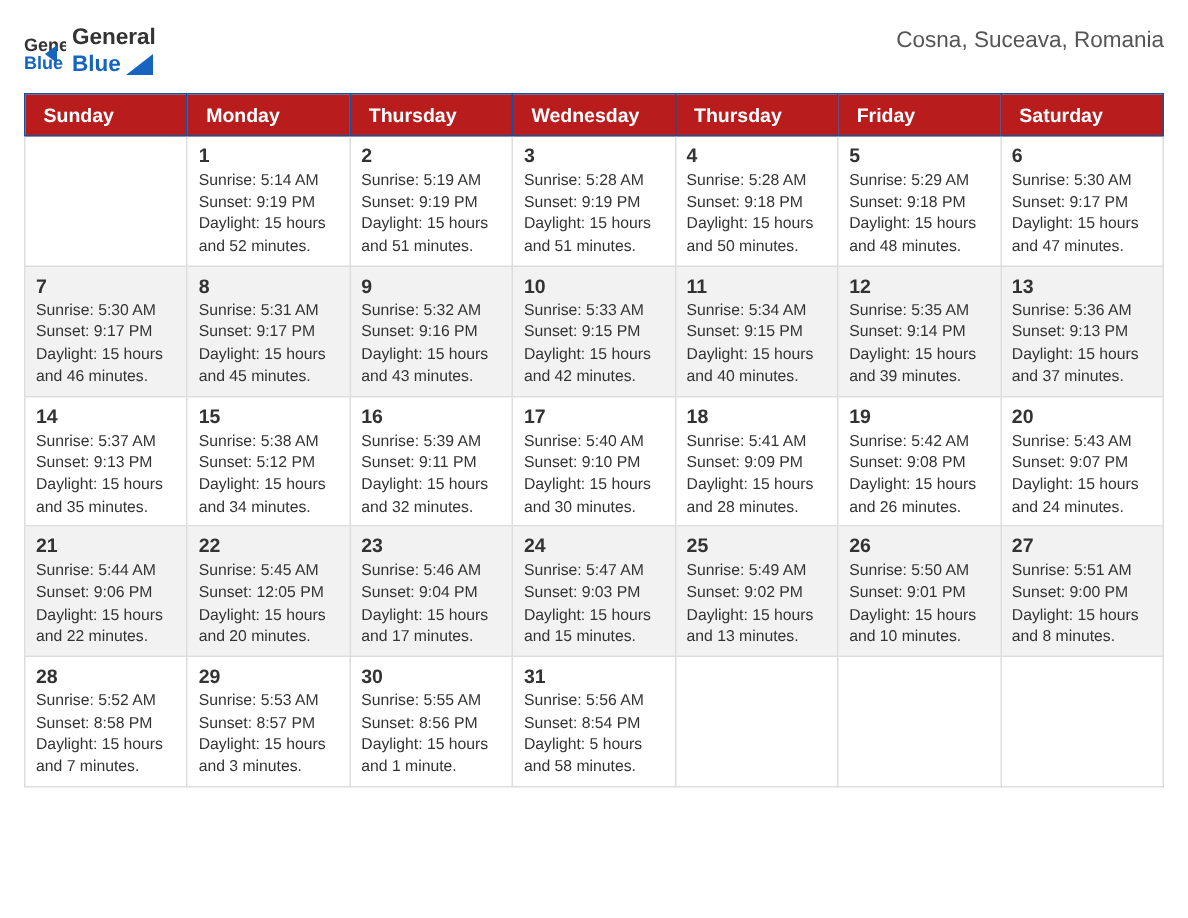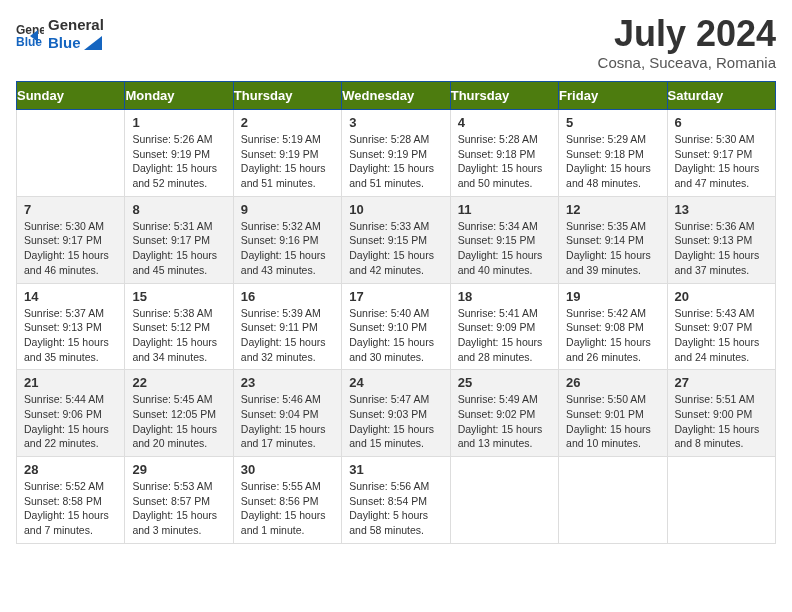--- a/index.html
+++ b/index.html
@@ -38,24 +38,24 @@
       font-size: 15px;
       color: #555;
       margin-top: 2px;
     }
     .calendar {
       width: 100%;
       border-collapse: collapse;
       border: 1px solid #ccc;
     }
     .calendar th {
-      background-color: #4d7c0f;
+      background-color: #b91c1c;
       color: #fff;
       text-align: left;
-      padding: 6px 0;
+      padding: 6px 12px;
       font-size: 13px;
       font-weight: bold;
       border: 1px solid #1250a0;
     }
     .calendar td {
       vertical-align: top;
       padding: 5px 7px;
       border: 1px solid #ddd;
       width: 108px;
       min-height: 80px;
@@ -96,21 +96,20 @@
       <span style="font-size:15px; font-weight:bold; color:#333;">General</span>
       <span style="font-size:15px; font-weight:bold; color:#1565c0; display:flex; align-items:center; gap:3px;">
         <span>Blue</span>
         <svg width="18" height="14" viewBox="0 0 18 14">
           <polygon points="0,14 18,0 18,14" fill="#1565c0"></polygon>
         </svg>
       </span>
     </div>
   </div>
   <div class="title-block">
-    <div class="month-year">July 2024</div>
     <div class="location">Cosna, Suceava, Romania</div>
   </div>
 </div>
 
 <table class="calendar">
   <thead>
     <tr>
     <th>Sunday</th>
         <th>Monday</th>
         <th>Thursday</th>
@@ -119,21 +118,21 @@
         <th>Friday</th>
         <th>Saturday</th>
       </tr>
   </thead>
   <tbody id="calendar-body">
   <tr>
         <td class="empty-cell"></td>
         <td>
           <span class="day-number">1</span>
           <div class="day-info">
-            <div>Sunrise: 5:26 AM</div>
+            <div>Sunrise: 5:14 AM</div>
             <div>Sunset: 9:19 PM</div>
             <div>Daylight: 15 hours</div>
             <div>and 52 minutes.</div>
           </div>
         </td>
         <td>
           <span class="day-number">2</span>
           <div class="day-info">
             <div>Sunrise: 5:19 AM</div>
             <div>Sunset: 9:19 PM</div>

